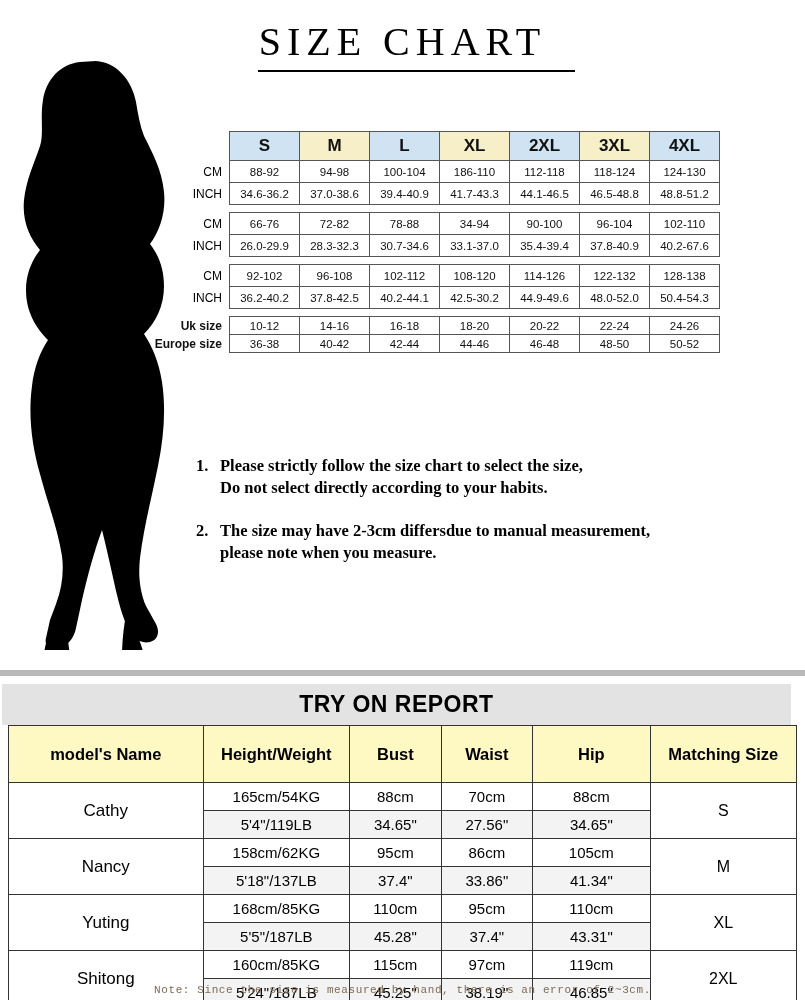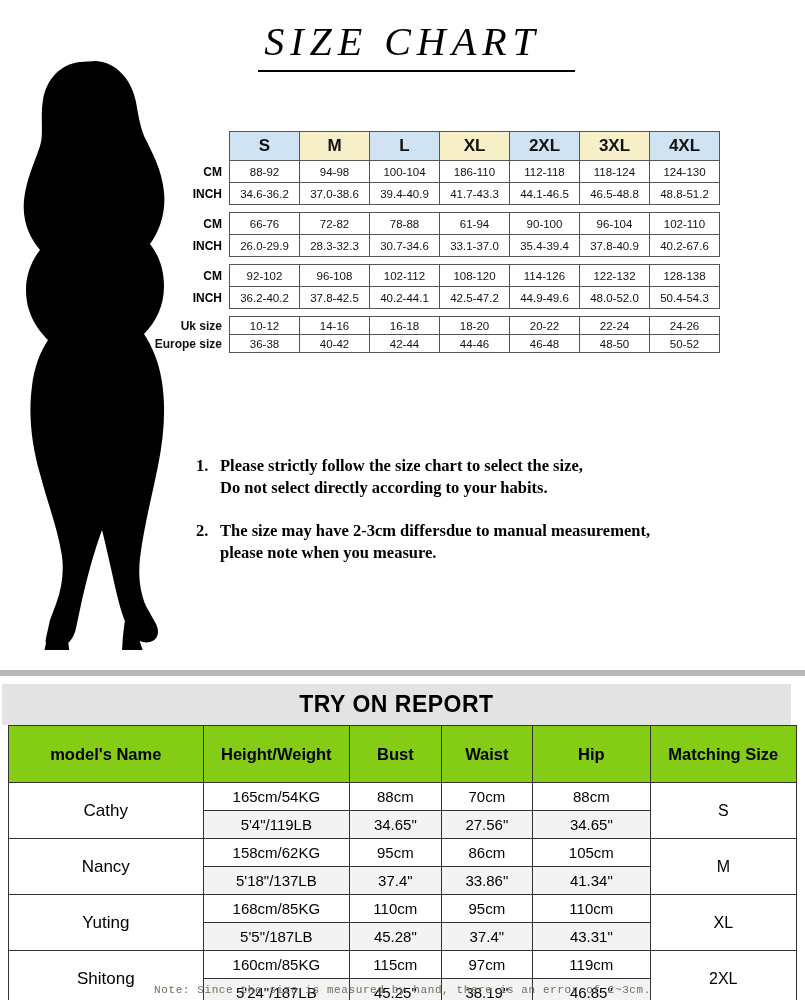--- a/index.html
+++ b/index.html
@@ -25,21 +25,20 @@
   }
 
   #chart-title {
     position: absolute;
     left: 0; top: 18px;
     width: 805px;
     text-align: center;
     font-size: 40px;
     letter-spacing: 6px;
     font-family: "Liberation Serif", serif;
-    font-style: italic;
   }
   #title-rule {
     position: absolute;
     left: 258px;
     top: 70px;
     width: 317px;
     height: 2px;
     background: #000;
   }
 
@@ -83,21 +82,21 @@
     padding: 0;
     height: 21px;
     color: #111;
     font-family: "Liberation Sans", sans-serif;
   }
   #size-table .rowlabel {
     border: none;
     text-align: right;
     padding-right: 7px;
     font-size: 12px;
-    font-weight: bold;
+    font-weight: normal;
     width: 70px;
     color: #000;
   }
   #size-table .hdr {
     font-size: 17px;
     font-weight: bold;
     height: 28px;
     width: 69px;
   }
   #size-table .spacer-row td {
@@ -178,21 +177,21 @@
     font-family: "Liberation Sans", sans-serif;
   }
   #report-table td {
     border: 1px solid #333;
     text-align: center;
     font-size: 15px;
     height: 27px;
     padding: 0 2px;
   }
   #report-table tr.header td {
-    background: #84cc16;
+    background: #fef9c3;
     font-weight: bold;
     font-size: 16.5px;
     height: 56px;
   }
   #report-table td.name {
     font-size: 17px;
     width: 200px;
   }
   #report-table td.hw { width: 144px; }
   #report-table td.bust { width: 90px; }
@@ -281,21 +280,21 @@
       </tr>
       <tr class="spacer-row">
         <td colspan="8"></td>
       </tr>
 
       <tr>
         <td class="rowlabel">CM</td>
         <td>66-76</td>
         <td>72-82</td>
         <td>78-88</td>
-        <td>61-94</td>
+        <td>34-94</td>
         <td>90-100</td>
         <td>96-104</td>
         <td>102-110</td>
       </tr>
       <tr>
         <td class="rowlabel">INCH</td>
         <td>26.0-29.9</td>
         <td>28.3-32.3</td>
         <td>30.7-34.6</td>
         <td>33.1-37.0</td>
@@ -315,21 +314,21 @@
         <td>108-120</td>
         <td>114-126</td>
         <td>122-132</td>
         <td>128-138</td>
       </tr>
       <tr>
         <td class="rowlabel">INCH</td>
         <td>36.2-40.2</td>
         <td>37.8-42.5</td>
         <td>40.2-44.1</td>
-        <td>42.5-47.2</td>
+        <td>42.5-30.2</td>
         <td>44.9-49.6</td>
         <td>48.0-52.0</td>
         <td>50.4-54.3</td>
       </tr>
       <tr class="spacer-row">
         <td colspan="8"></td>
       </tr>
 
       <tr>
         <td class="usuk-label">Uk size</td>

